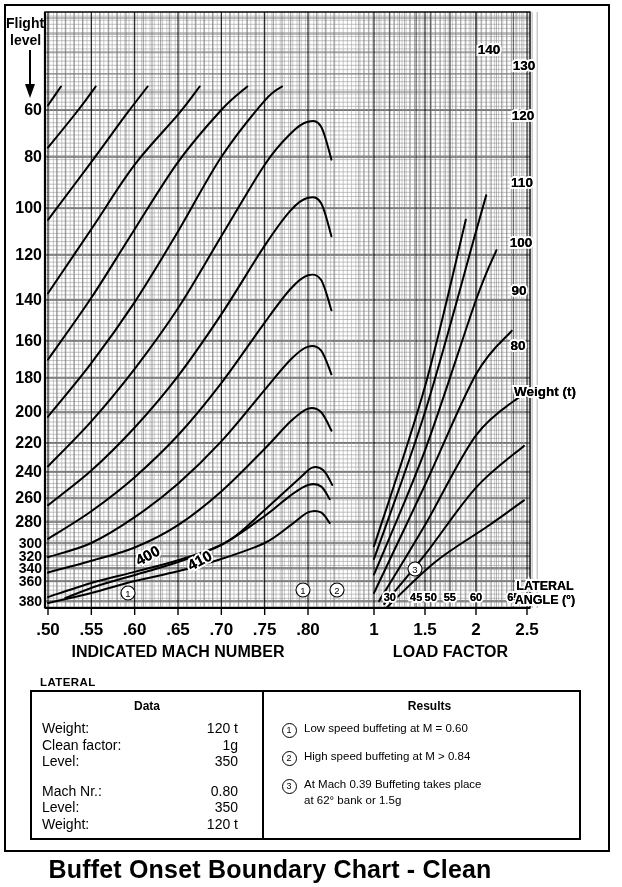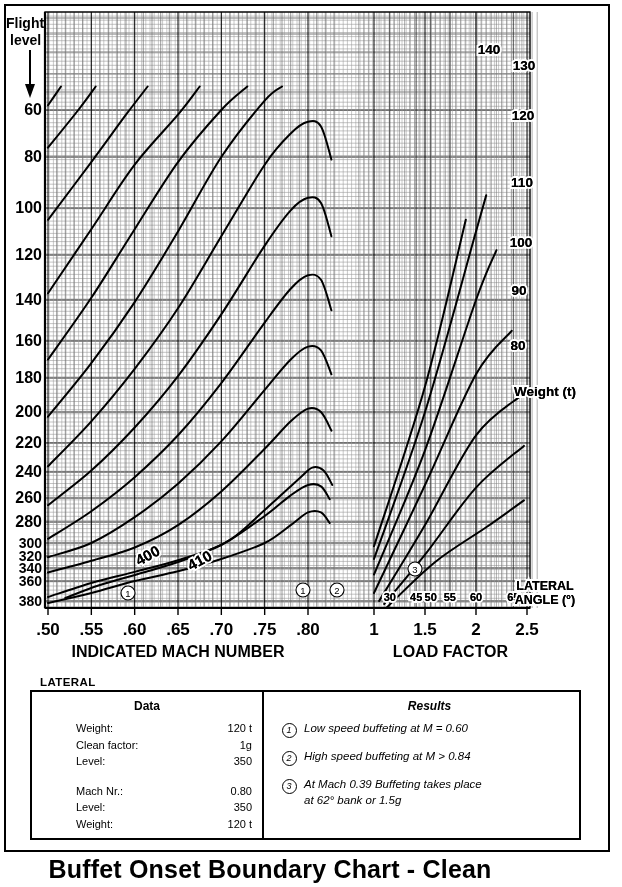--- a/index.html
+++ b/index.html
@@ -11,24 +11,24 @@
   .chartwrap{position:absolute;left:0;top:0;width:622px;height:670px;}
   svg.chart{display:block;}
 
   .title{position:absolute;left:0;top:855px;width:492px;text-align:center;
          font-size:25px;font-weight:bold;letter-spacing:.2px;padding-left:24px;}
 
   
   .example-label{position:absolute;left:40px;top:676px;font-size:11.5px;font-weight:bold;letter-spacing:.4px;}
   .ex-box{position:absolute;left:30px;top:690px;width:551px;height:150px;border:2px solid #000;box-sizing:border-box;display:flex;}
   .ex-left{width:232px;border-right:2px solid #000;box-sizing:border-box;padding:7px 10px 8px 10px;}
-  .ex-right{flex:1;padding:7px 0 0 10px;font-style:italic;}
+  .ex-right{flex:1;padding:7px 0 0 10px;}
   .ex-head{text-align:center;font-size:12px;font-weight:bold;margin-bottom:7px;}
   .ex-right .ex-head{text-align:center;padding-left:6px;}
-  .drow{display:flex;font-size:11px;line-height:16.5px;margin-left:34px;}
+  .drow{display:flex;font-size:14px;line-height:16.5px;}
   .drow .k{width:118px;}
   .drow .v{width:78px;text-align:right;}
   .dgap{height:13px;}
   .rrow{display:flex;font-size:11.5px;line-height:16px;margin-bottom:10px;}
   .rnum{width:30px;flex:none;text-align:center;padding-top:1px;}
   .rtxt{flex:1;}
   .circ{display:inline-block;width:13px;height:13px;line-height:12px;border:1px solid #000;
         border-radius:50%;font-size:9px;text-align:center;font-family:"Liberation Sans",sans-serif;}
 </style>
 </head>

